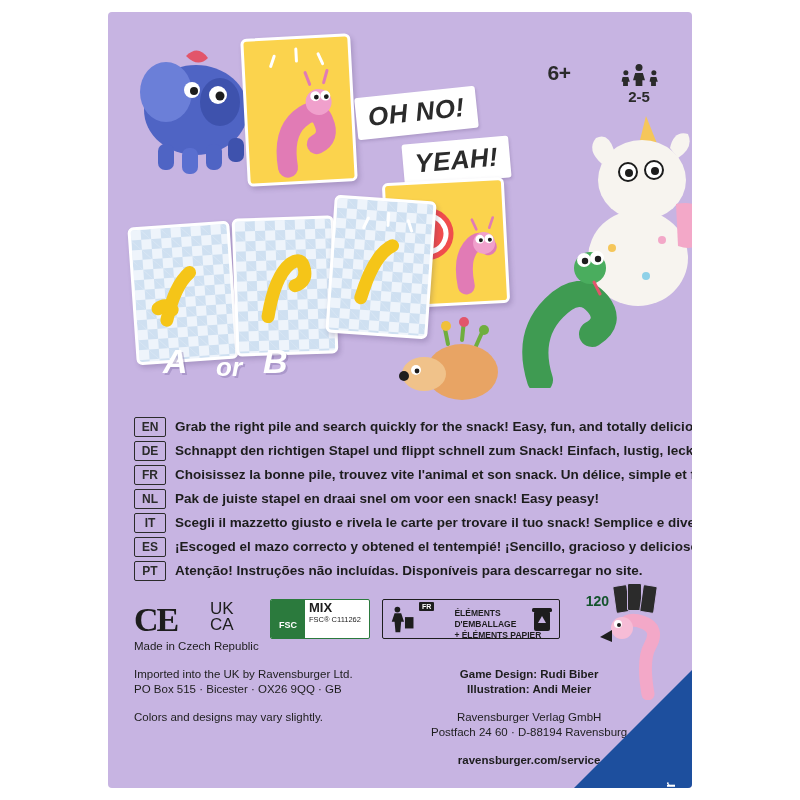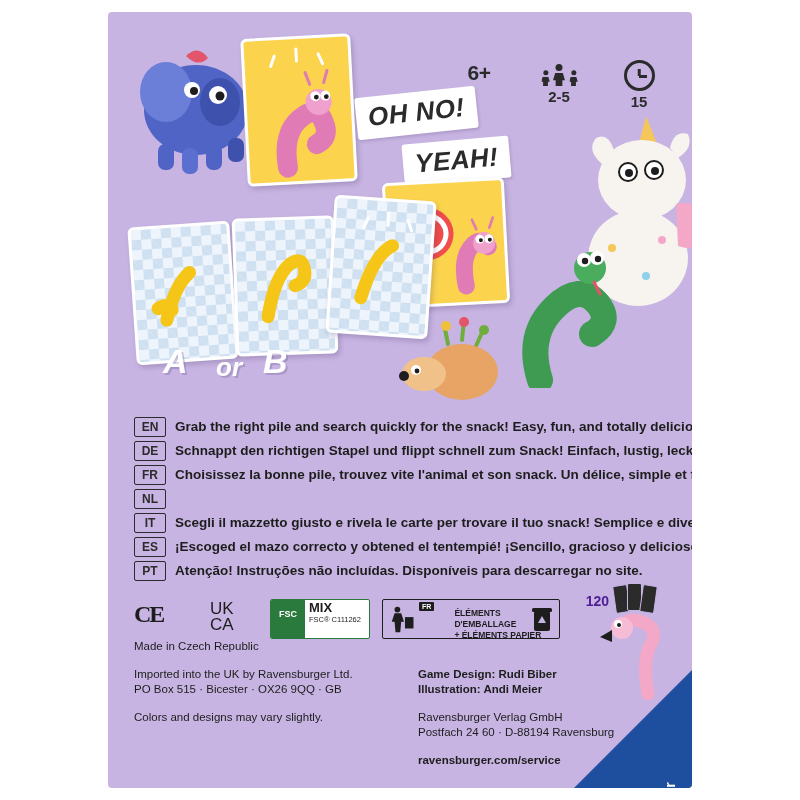--- a/index.html
+++ b/index.html
@@ -205,21 +205,21 @@
   .certs {
     position: absolute;
     left: 26px;
     top: 585px;
     width: 534px;
     height: 46px;
   }
   .ce-mark {
     position: absolute;
     left: 0; top: 4px;
-    font-size: 24px;
+    font-size: 34px;
     font-weight: bold;
     color: #1d1d1d;
     letter-spacing: -2px;
     font-family: "Liberation Serif", serif;
   }
   .ukca {
     position: absolute;
     left: 76px; top: 4px;
     font-size: 17px;
     font-weight: normal;
@@ -239,21 +239,21 @@
   }
   .fsc-left {
     width: 34px;
     background: #2b7a3d;
     color: #fff;
     font-size: 9px;
     font-weight: bold;
     display: flex;
     align-items: flex-end;
     justify-content: center;
-    padding-bottom: 19px;
+    padding-bottom: 8px;
   }
   .fsc-right {
     flex: 1;
     font-size: 7.5px;
     color: #1d1d1d;
     padding: 3px 3px 0 4px;
     line-height: 10px;
   }
   .fsc-right b { font-size: 13px; text-align: right; }
   .pack-box {
@@ -297,21 +297,21 @@
   .cards-count {
     position: absolute;
     right: 8px; top: -16px;
     display: flex;
     align-items: flex-end;
     gap: 5px;
   }
   .cards-count .num {
     font-size: 14px;
     font-weight: bold;
-    color: #4c1d95;
+    color: #14532d;
     margin-bottom: 4px;
   }
   .mini-cards { position: relative; width: 46px; height: 32px; }
   .mini-card {
     position: absolute;
     width: 13px; height: 26px;
     background: #2b2b2b;
     border-radius: 2px;
     border: 1.5px solid #c7b4e2;
   }
@@ -334,21 +334,21 @@
   }
   .foot-left p { margin: 0 0 13px 0; }
   .foot-right {
     position: absolute;
     left: 310px;
     top: 655px;
     font-size: 11.5px;
     color: #1d1d1d;
     line-height: 15px;
   }
-  .foot-right p { margin: 0 0 13px 0; }
+  .foot-right p { margin: 0 0 13px 13px; text-align: center; }
   .foot-right b { font-weight: bold; }
   .service-url { font-weight: bold; }
 
   
   .rav-logo {
     position: absolute;
     right: 0;
     bottom: 0;
     width: 118px;
     height: 118px;
@@ -383,24 +383,20 @@
     <div class="icon-cell">
       <div class="big">6+</div>
     </div>
     <div class="icon-cell">
       <div class="players-glyph">
         <div class="p-fig small"></div>
         <div class="p-fig"></div>
         <div class="p-fig small"></div>
       </div>
       <div class="sub">2-5</div>
-    </div>
-    <div class="icon-cell">
-      <div class="clock-glyph"></div>
-      <div class="sub">15</div>
     </div>
   </div>
 
   <div class="art">
 
     <svg width="160" height="150" style="position:absolute;left:18px;top:28px;">
       <ellipse cx="70" cy="70" rx="52" ry="45" fill="#4f64c4"></ellipse>
       <ellipse cx="40" cy="52" rx="26" ry="30" fill="#6b7fd8"></ellipse>
       <ellipse cx="94" cy="62" rx="20" ry="24" fill="#3e52ad"></ellipse>
       <circle cx="92" cy="55" r="9" fill="#ffffff"></circle>
@@ -525,20 +521,21 @@
     <div class="lang-row">
       <div class="lang-code">DE</div>
       <div class="lang-text">Schnappt den richtigen Stapel und flippt schnell zum Snack! Einfach, lustig, lecker!</div>
     </div>
     <div class="lang-row">
       <div class="lang-code">FR</div>
       <div class="lang-text">Choisissez la bonne pile, trouvez vite l'animal et son snack. Un délice, simple et fun !</div>
     </div>
     <div class="lang-row">
       <div class="lang-code">NL</div>
+      <div class="lang-text">Pak de juiste stapel en draai snel om voor een snack! Easy peasy!</div>
     </div>
     <div class="lang-row">
       <div class="lang-code">IT</div>
       <div class="lang-text">Scegli il mazzetto giusto e rivela le carte per trovare il tuo snack! Semplice e divertente!</div>
     </div>
     <div class="lang-row">
       <div class="lang-code">ES</div>
       <div class="lang-text">¡Escoged el mazo correcto y obtened el tentempié! ¡Sencillo, gracioso y delicioso!</div>
     </div>
     <div class="lang-row">

